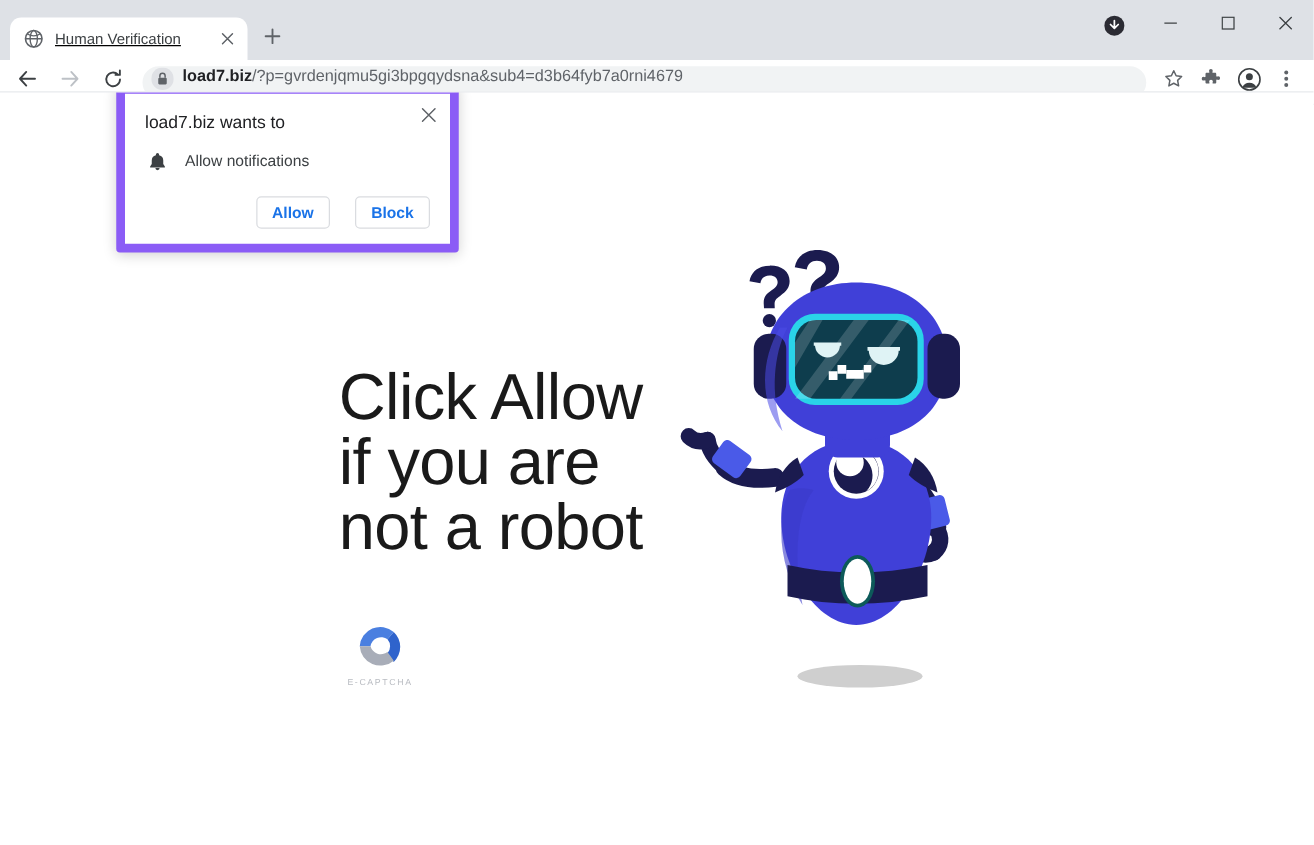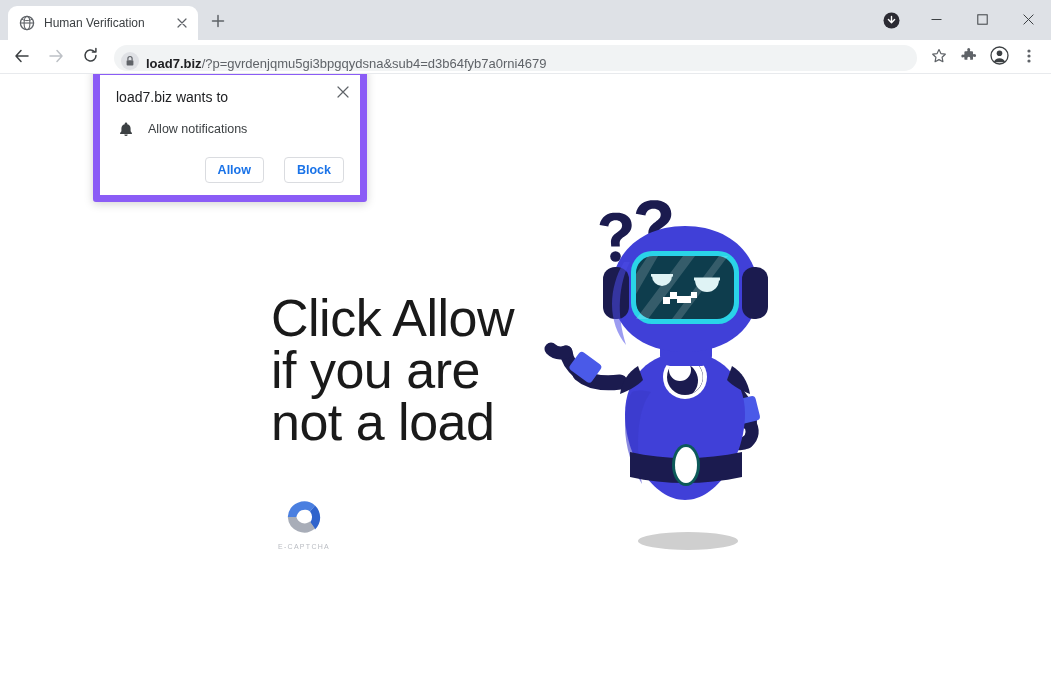--- a/index.html
+++ b/index.html
@@ -7,22 +7,22 @@
     width: 1051px; height: 676px;
     overflow: hidden;
     font-family: "Liberation Sans", sans-serif;
     background: #ffffff;
   }
 
   
   .browser { width: 1051px; height: 676px; position: relative; background:#fff; }
 
   .tabstrip {
-    height: 40px; background: #dee1e6;
-    display: flex; align-items: flex-end; position: relative;
+    height: 48px; background: #dee1e6;
+    display: flex; align-items: flex-end; position: relative; text-decoration: underline;
   }
   .tab {
     margin-left: 8px; width: 190px; height: 34px;
     background: #ffffff; border-radius: 9px 9px 0 0;
     display: flex; align-items: center; padding: 0 8px 0 11px;
     position: relative;
   }
   .tab-favicon { width: 16px; height: 16px; flex: 0 0 16px; margin-right: 9px; }
   .tab-title {
     font-size: 12px; color: #3c4043; flex: 1 1 auto;
@@ -57,21 +57,21 @@
     display: flex; align-items: center; padding: 0 8px;
     border-bottom: 1px solid #dadce0;
   }
   .navbtn {
     width: 28px; height: 28px; margin-right: 6px;
     display: flex; align-items: center; justify-content: center;
     border-radius: 50%; flex: 0 0 28px;
   }
   .omnibox {
     flex: 1 1 auto; height: 26px; background: #f1f3f4;
-    border-radius: 13px; display: flex; align-items: flex-end;
+    border-radius: 13px; display: flex; align-items: flex-start;
     padding: 0 10px 0 6px; margin: 0 6px 0 4px; min-width: 0;
   }
   .lock-wrap {
     width: 20px; height: 20px; flex: 0 0 20px;
     display: flex; align-items: center; justify-content: center;
     margin-right: 6px;
   }
   .url {
     font-size: 13px; color: #5f6368; white-space: nowrap;
     overflow: hidden; text-overflow: ellipsis;
@@ -277,21 +277,21 @@
           <circle cx="2" cy="3" r="1.6" fill="#5f6368"></circle>
           <circle cx="2" cy="8" r="1.6" fill="#5f6368"></circle>
           <circle cx="2" cy="13" r="1.6" fill="#5f6368"></circle>
         </svg>
       </span>
     </div>
   </div>
 
   <div class="viewport">
 
-    <div class="headline">Click Allow if you are not a load</div>
+    <div class="headline">Click Allow if you are not a robot</div>
 
     <div class="captcha">
       <div class="captcha-mark">
         <svg width="46" height="46" viewBox="0 0 46 46">
           <path d="M34 11.5A16.5 16.5 0 0 0 6.8 23h8.6A8.6 8.6 0 0 1 29 17.4z" fill="#4a7fe0"></path>
           <path d="M29 17.4a8.6 8.6 0 0 1 0 11.2l5 6.9A16.5 16.5 0 0 0 34 11.5z" fill="#2f63cc"></path>
           <path d="M6.8 23A16.5 16.5 0 0 0 34 34.5l-5-6.9A8.6 8.6 0 0 1 15.4 23z" fill="#a8adb8"></path>
         </svg>
       </div>
       <div class="captcha-label">E-CAPTCHA</div>

